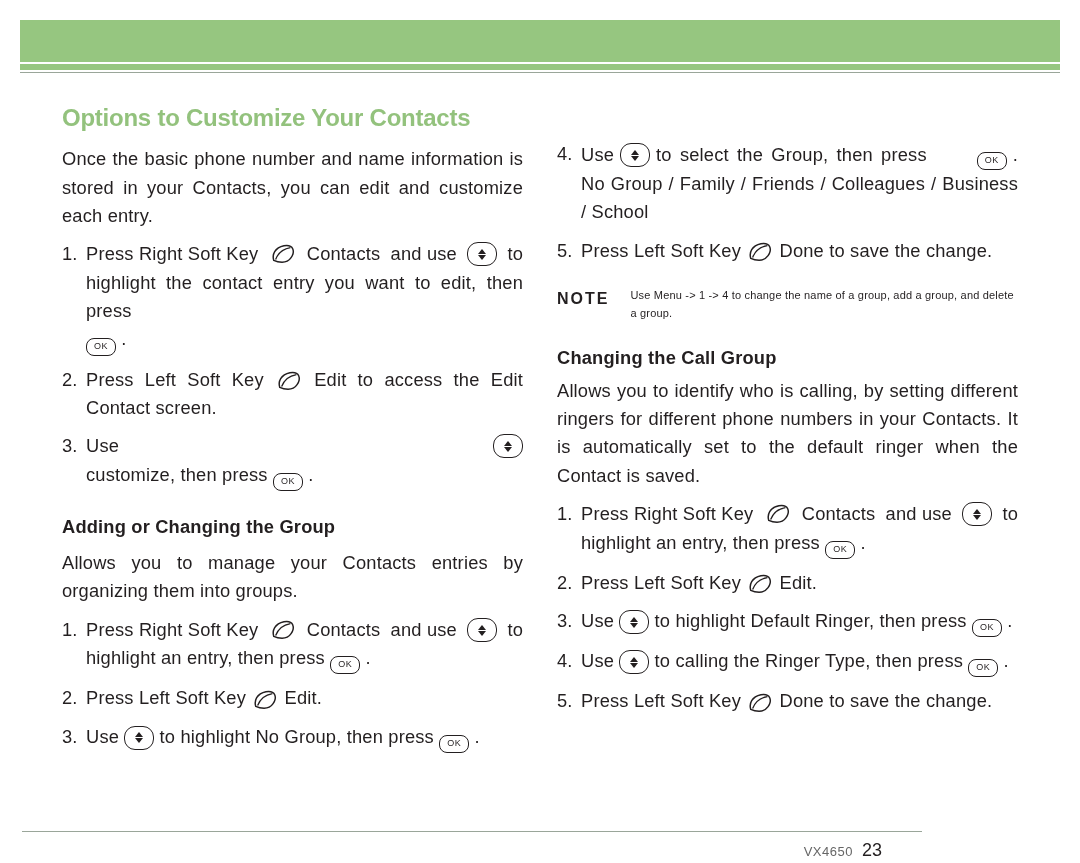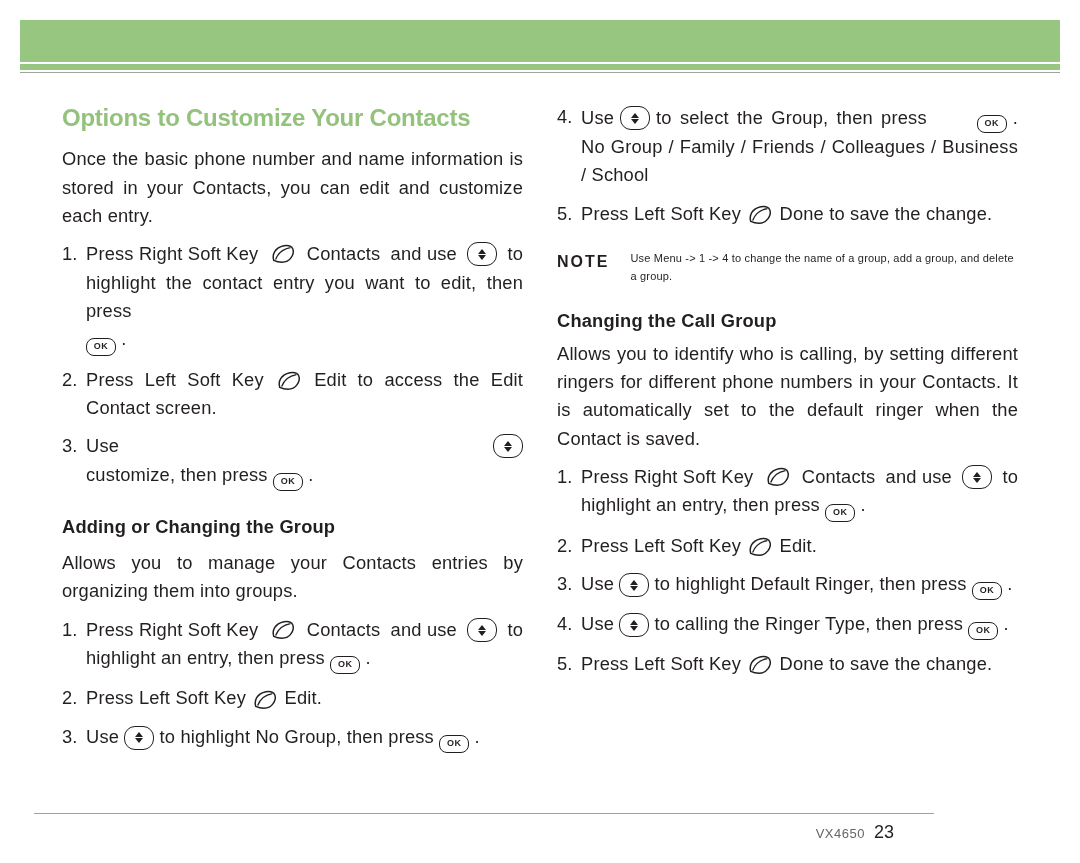--- a/index.html
+++ b/index.html
@@ -27,20 +27,21 @@
   .hairline {
     height: 1px;
     background: #9aa69a;
     margin: 0 20px 8px 20px;
   }
   .page {
     display: flex;
     gap: 34px;
     padding: 0 62px 0 62px;
     margin-top: 16px;
+    align-items: center;
   }
   .col {
     flex: 1;
     line-height: 1.55;
     font-size: 18.3px;
     letter-spacing: 0.01em;
     max-width: 480px;
   }
   .col .justify { text-align: justify; }
   h2.section-title {
@@ -78,21 +79,21 @@
   
   .ok-btn {
     display: inline-flex;
     align-items: center;
     justify-content: center;
     width: 28px;
     height: 16px;
     border: 1.5px solid #231f20;
     border-radius: 8px;
     font-size: 9px;
-    font-weight: bold;
+    font-weight: normal;
     letter-spacing: 0.5px;
     vertical-align: middle;
     background: #fff;
     margin-top: 12px;
   }
   
   .nav-btn {
     display: inline-flex;
     flex-direction: column;
     align-items: center;
@@ -138,22 +139,21 @@
     color: #231f20;
   }
   .note-text {
     font-size: 11px;
     line-height: 1.6;
   }
 
   .footer {
     position: absolute;
     width: 944px;
-    bottom: 20px;
-    padding-left: 12px;
+    bottom: 2px;
   }
   .footer-line {
     height: 1px;
     background: #9aa69a;
     margin: 0 22px 8px 22px;
   }
   .page-num {
     text-align: right;
     padding-right: 62px;
     font-size: 18px;

